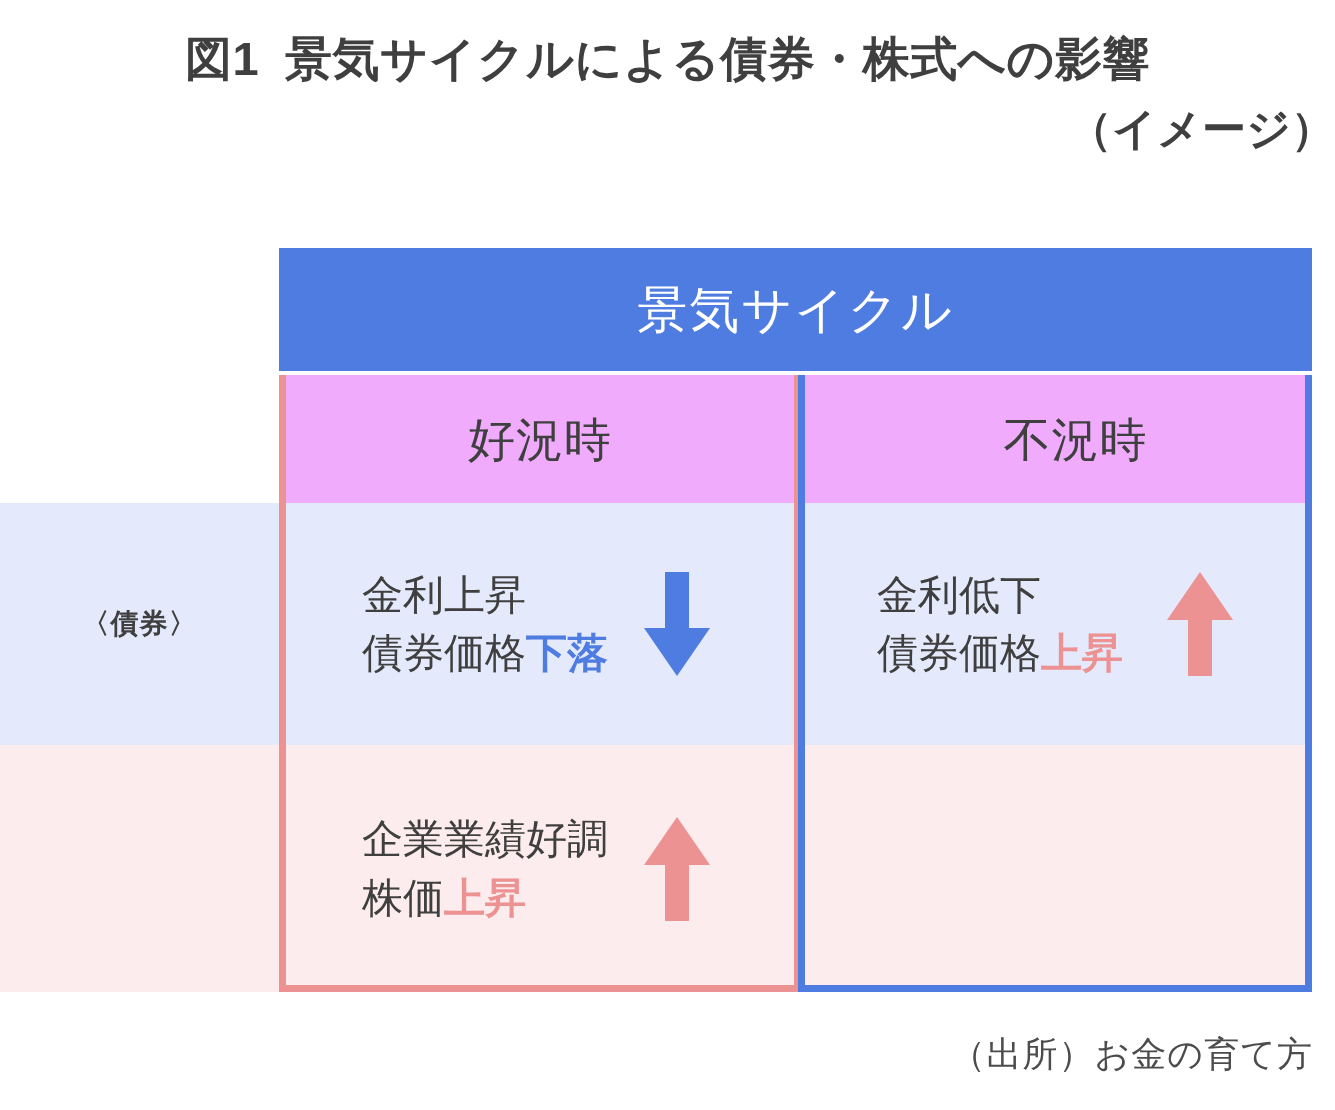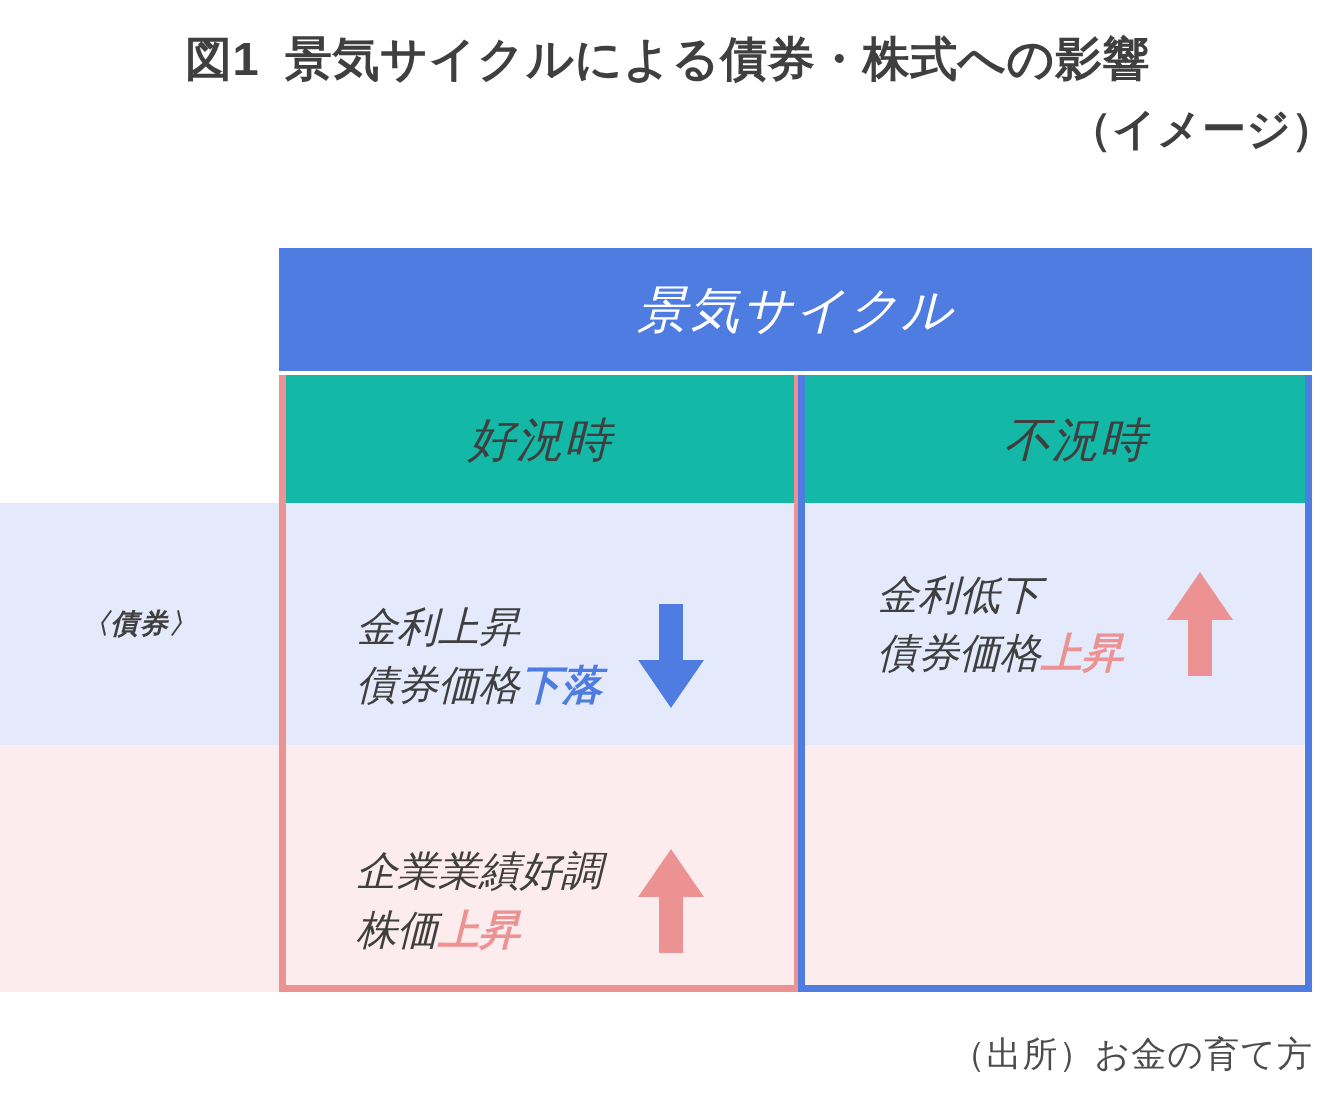--- a/index.html
+++ b/index.html
@@ -41,21 +41,20 @@
     text-align: right;
   }
 
   
   .figure {
     position: absolute;
     left: 0;
     top: 242px;
     width: 1335px;
     height: 760px;
-    font-style: italic;
   }
 
   
   .band {
     position: absolute;
     left: 0;
     width: 1310px;
   }
   .band-bond {
     top: 261px;            
@@ -104,21 +103,21 @@
     left: 798px;
     width: 514px;
     border: 7px solid #4f7ce0;
   }
 
   
   .col-head {
     position: absolute;
     top: 133px;
     height: 128px;         
-    background: #14b8a6;
+    background: #f0abfc;
     display: flex;
     align-items: center;
     justify-content: center;
     box-sizing: border-box;
   }
   .col-head.good { left: 286px; width: 508px; }
   .col-head.bad  { left: 805px; width: 500px; padding-left: 41px; }
   .col-head-label {
     font-size: 47px;
     color: #3f3f3f;
@@ -144,21 +143,21 @@
 
   
   .cell {
     position: absolute;
     display: flex;
     align-items: center;
     box-sizing: border-box;
   }
   .cell.r-bond  { top: 261px; height: 242px; }
   .cell.r-stock { top: 503px; height: 247px; }
-  .cell.c-good  { left: 270px; width: 508px; padding-left: 86px; margin-top: 32px; }
+  .cell.c-good  { left: 276px; width: 508px; padding-left: 86px; }
   .cell.c-bad   { left: 805px; width: 500px; padding-left: 72px; align-items: center; }
 
   .cell-text {
     flex: 0 0 auto;
   }
   .cell-line {
     font-size: 41px;
     line-height: 1.42;
     color: #3f3f3f;
     white-space: nowrap;

